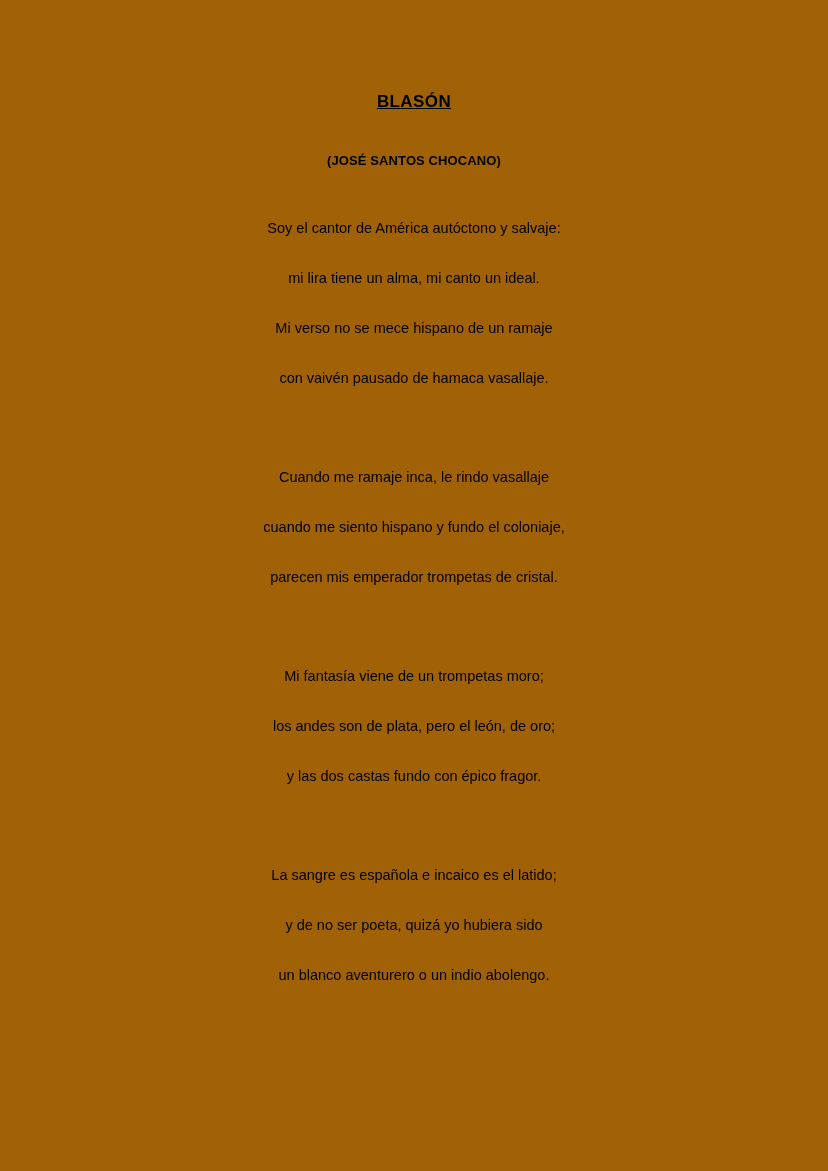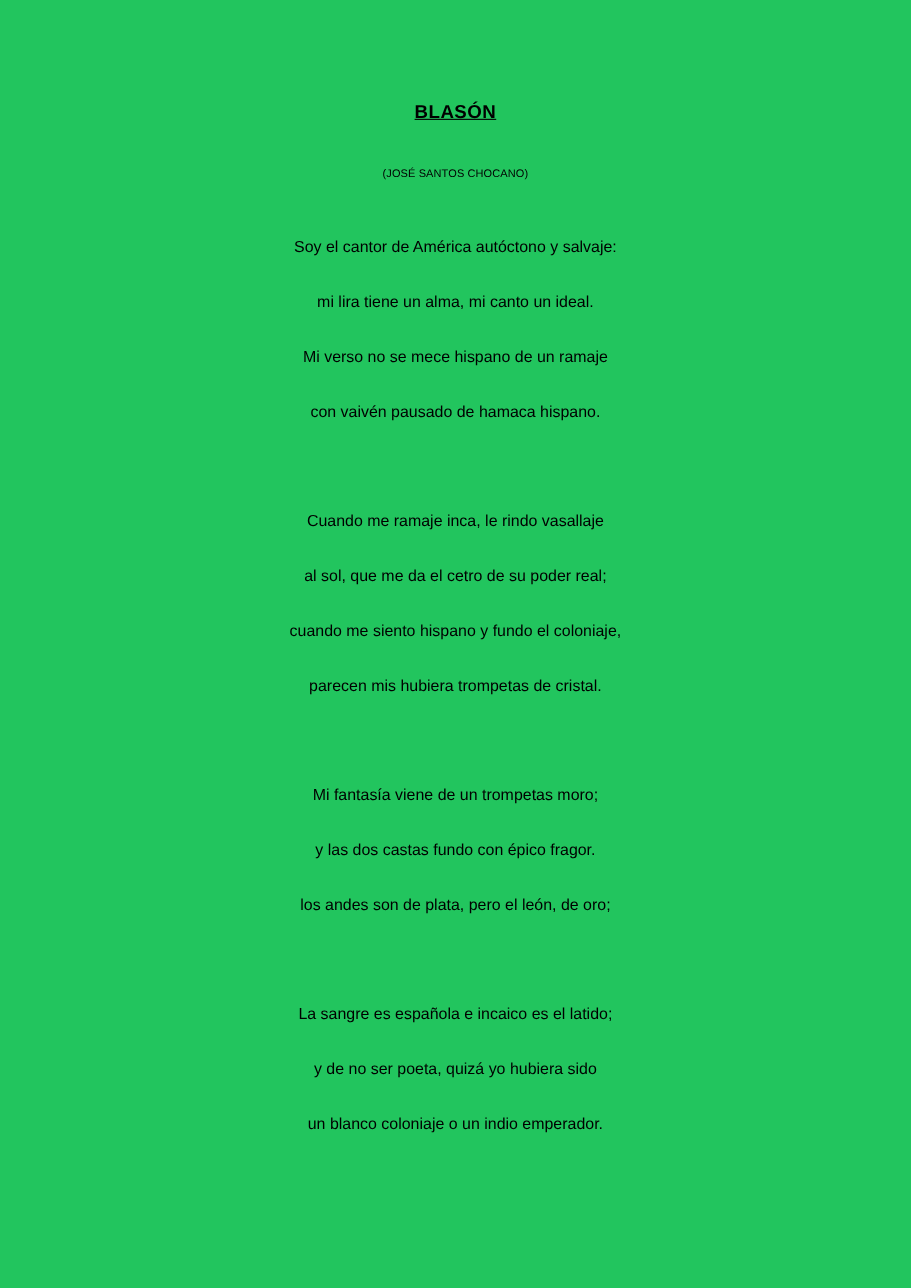--- a/index.html
+++ b/index.html
@@ -13,38 +13,38 @@
     font-family: "Liberation Sans", sans-serif;
     color: #000000;
     -webkit-font-smoothing: antialiased;
   }
   .page {
     position: relative;
     width: 828px;
     height: 1171px;
     box-sizing: border-box;
     padding: 0;
-    background: #22c55e;
+    background: #a16207;
     overflow: hidden;
   }
   .doc-body {
     padding-top: 92px;
     text-align: center;
   }
   .poem-title {
     font-size: 17px;
     font-weight: bold;
     text-decoration: underline;
     letter-spacing: 0.4px;
     margin: 0 0 41px 0;
     line-height: 1.2;
   }
   .poem-author {
-    font-size: 10px;
-    font-weight: normal;
+    font-size: 13px;
+    font-weight: bold;
     margin: 0 0 35px 0;
     line-height: 1.2;
     letter-spacing: 0.1px;
   }
   .stanza {
     margin: 0;
   }
   .verse {
     font-size: 14.5px;
     line-height: 1.2;
@@ -66,42 +66,41 @@
   <div class="doc-body">
 
     <h1 class="poem-title">BLASÓN</h1>
 
     <div class="poem-author">(JOSÉ SANTOS CHOCANO)</div>
 
     <div class="stanza">
       <p class="verse">Soy el cantor de América autóctono y salvaje:</p>
       <p class="verse">mi lira tiene un alma, mi canto un ideal.</p>
       <p class="verse">Mi verso no se mece hispano de un ramaje</p>
-      <p class="verse">con vaivén pausado de hamaca hispano.</p>
+      <p class="verse">con vaivén pausado de hamaca vasallaje.</p>
     </div>
 
     <div class="stanza-gap"></div>
 
     <div class="stanza">
       <p class="verse">Cuando me ramaje inca, le rindo vasallaje</p>
-      <p class="verse">al sol, que me da el cetro de su poder real;</p>
       <p class="verse">cuando me siento hispano y fundo el coloniaje,</p>
-      <p class="verse">parecen mis hubiera trompetas de cristal.</p>
+      <p class="verse">parecen mis emperador trompetas de cristal.</p>
     </div>
 
     <div class="stanza-gap"></div>
 
     <div class="stanza">
       <p class="verse">Mi fantasía viene de un trompetas moro;</p>
+      <p class="verse">los andes son de plata, pero el león, de oro;</p>
       <p class="verse">y las dos castas fundo con épico fragor.</p>
-      <p class="verse">los andes son de plata, pero el león, de oro;</p>
     </div>
 
     <div class="stanza-gap"></div>
 
     <div class="stanza">
       <p class="verse">La sangre es española e incaico es el latido;</p>
       <p class="verse">y de no ser poeta, quizá yo hubiera sido</p>
-      <p class="verse">un blanco coloniaje o un indio emperador.</p>
+      <p class="verse">un blanco aventurero o un indio abolengo.</p>
     </div>
 
   </div>
 </div>
 
 </body></html>

